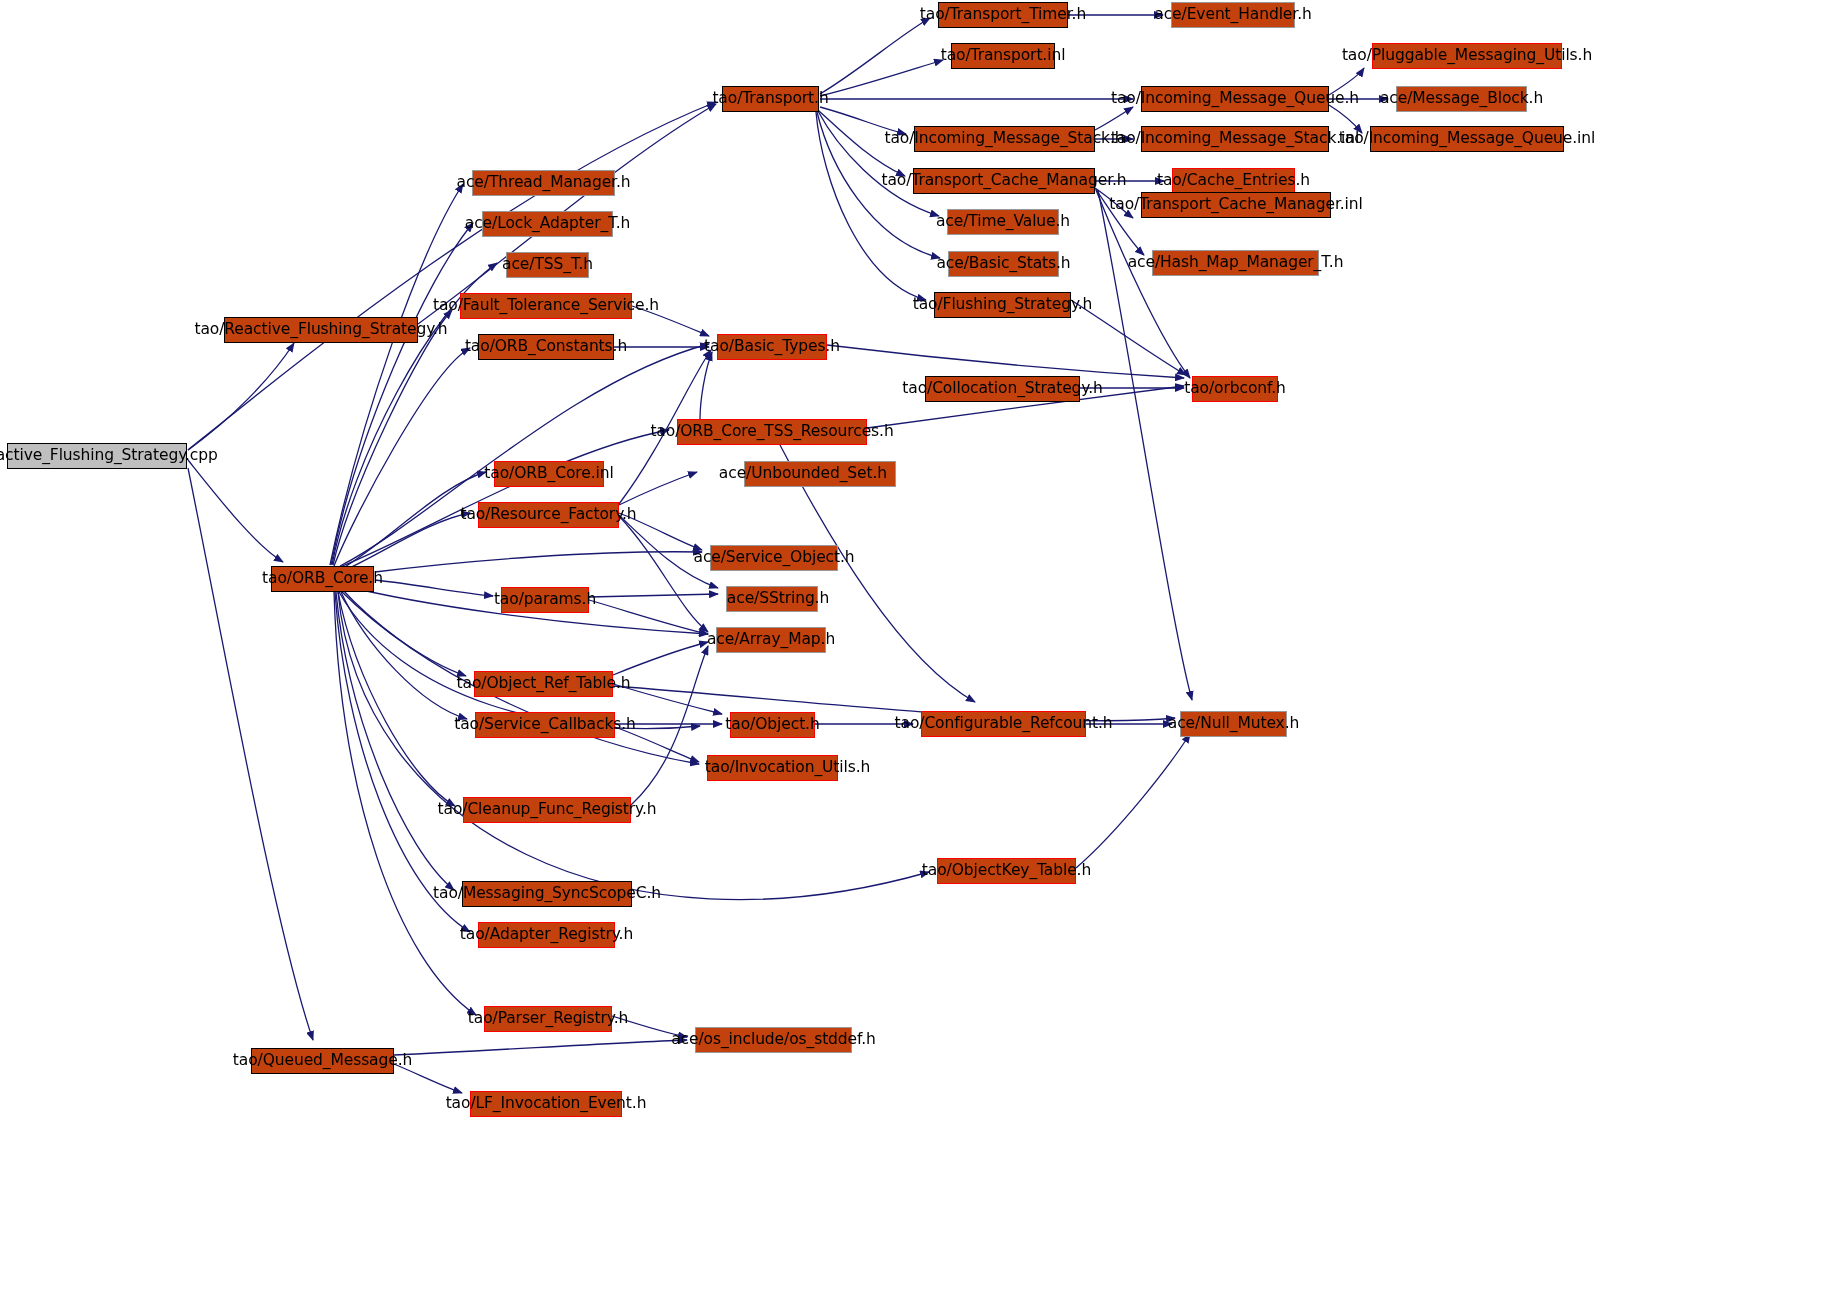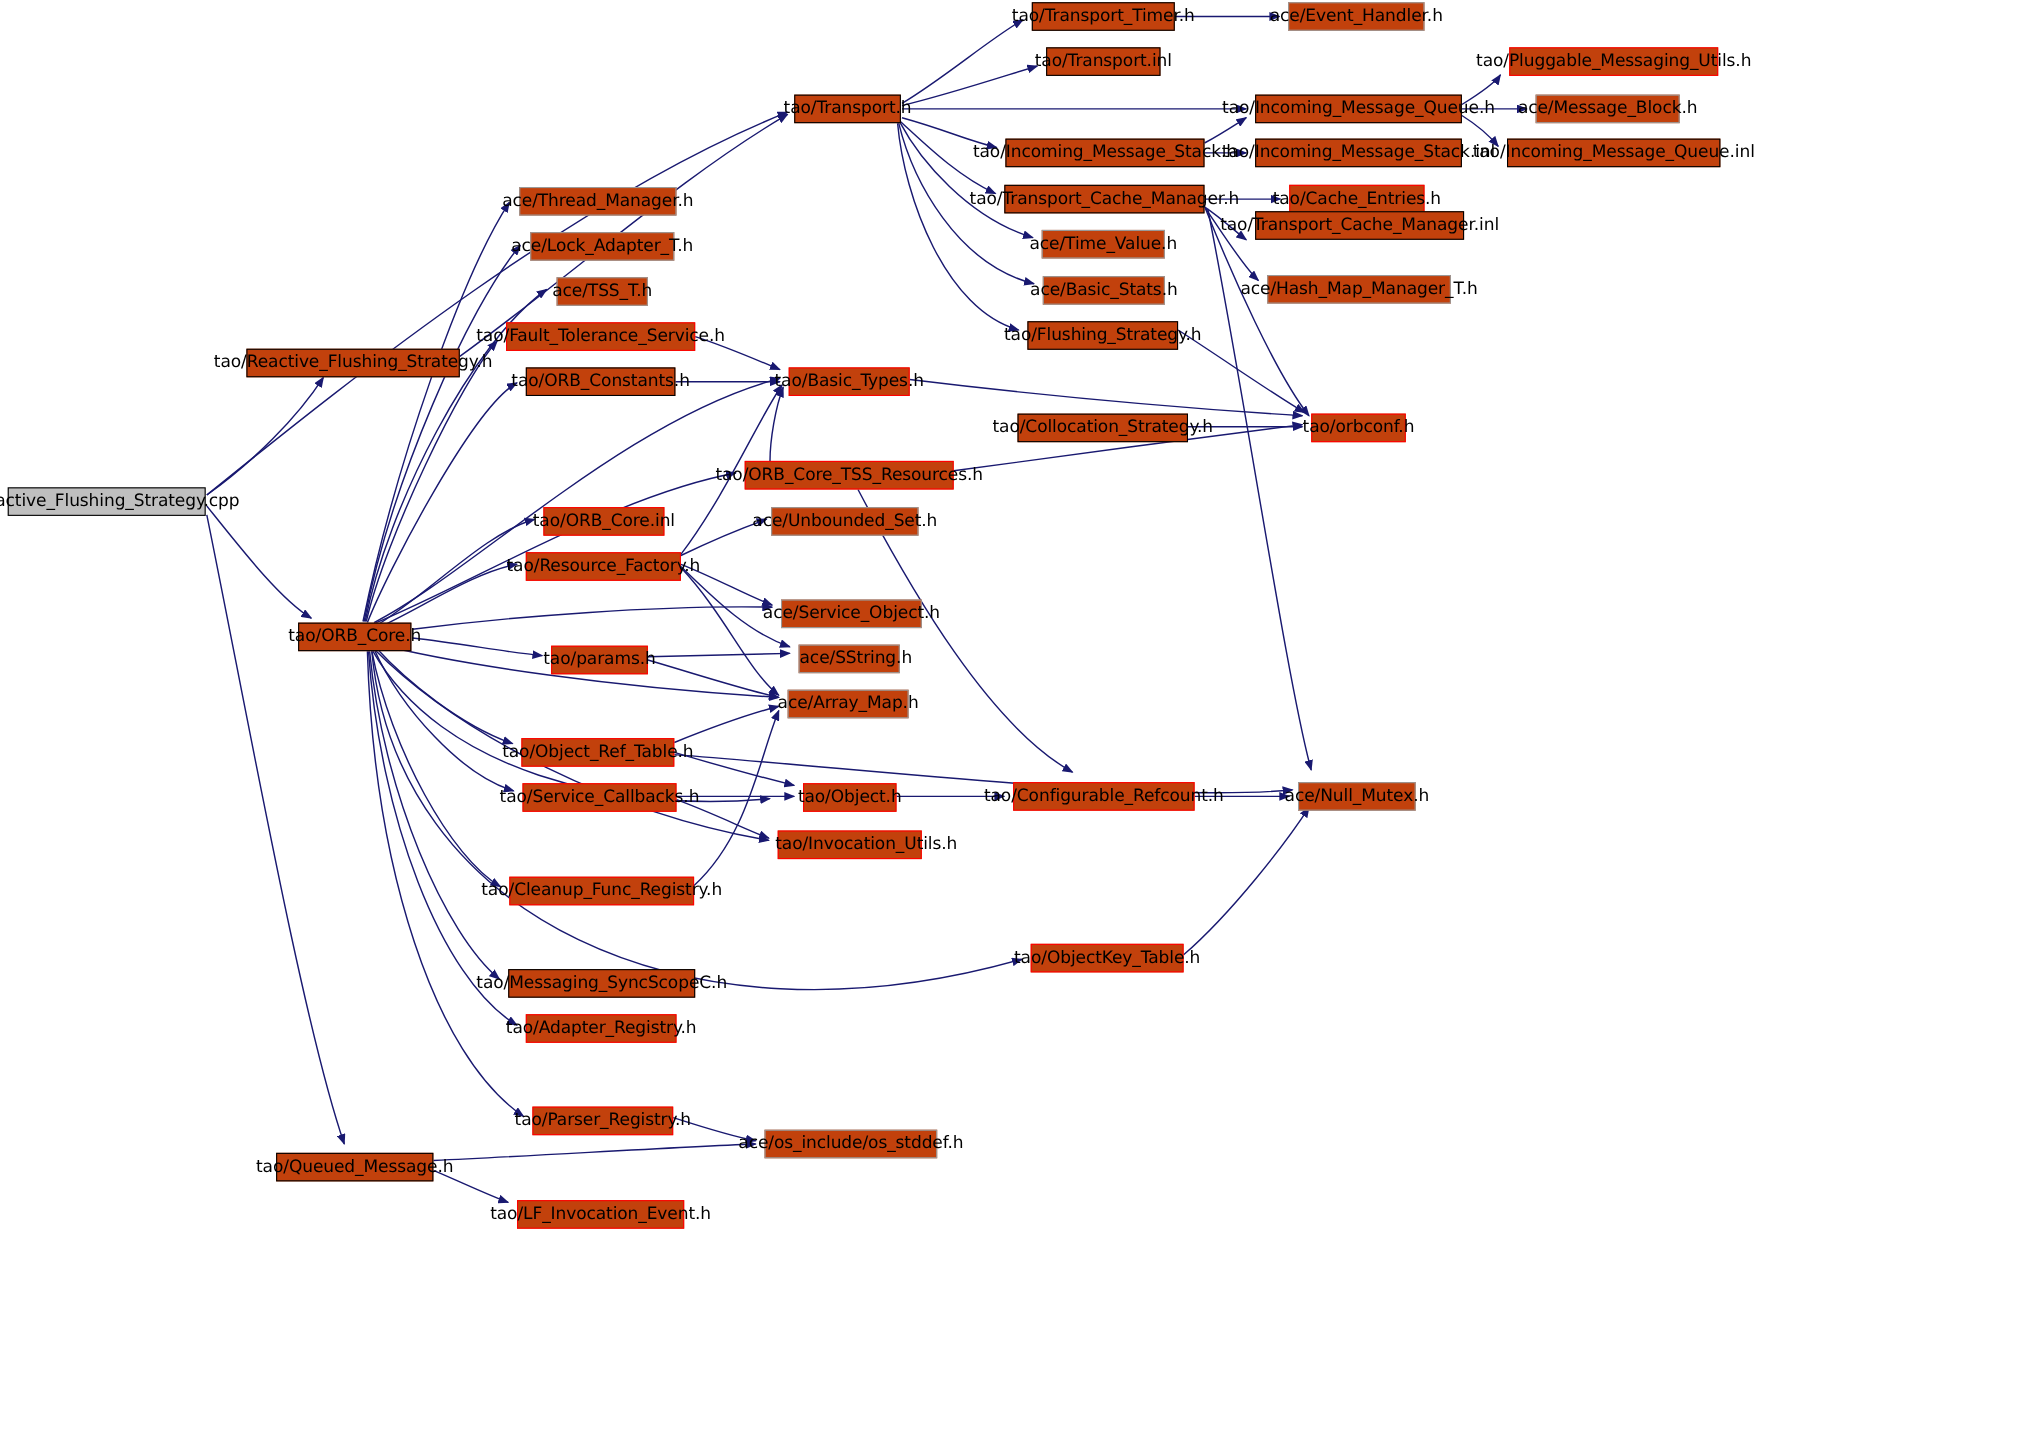--- a/index.html
+++ b/index.html
@@ -227,21 +227,21 @@
       </div>
       <div class="node redframe" style="left: 1192px; top: 376px; width: 86px;">
         <span class="lbl">tao/orbconf.h</span>
       </div>
       <div class="node redframe" style="left: 677px; top: 419px; width: 190px;">
         <span class="lbl">tao/ORB_Core_TSS_Resources.h</span>
       </div>
       <div class="node redframe" style="left: 494px; top: 461px; width: 110px;">
         <span class="lbl">tao/ORB_Core.inl</span>
       </div>
-      <div class="node plain" style="left: 701px; top: 461px; width: 134px;">
+      <div class="node plain" style="left: 744px; top: 461px; width: 152px; justify-content: flex-end;">
         <span class="lbl">ace/Unbounded_Set.h</span>
       </div>
       <div class="node redframe" style="left: 478px; top: 502px; width: 141px;">
         <span class="lbl">tao/Resource_Factory.h</span>
       </div>
       <div class="node plain" style="left: 710px; top: 545px; width: 128px;">
         <span class="lbl">ace/Service_Object.h</span>
       </div>
       <div class="node redframe" style="left: 501px; top: 587px; width: 88px;">
         <span class="lbl">tao/params.h</span>

